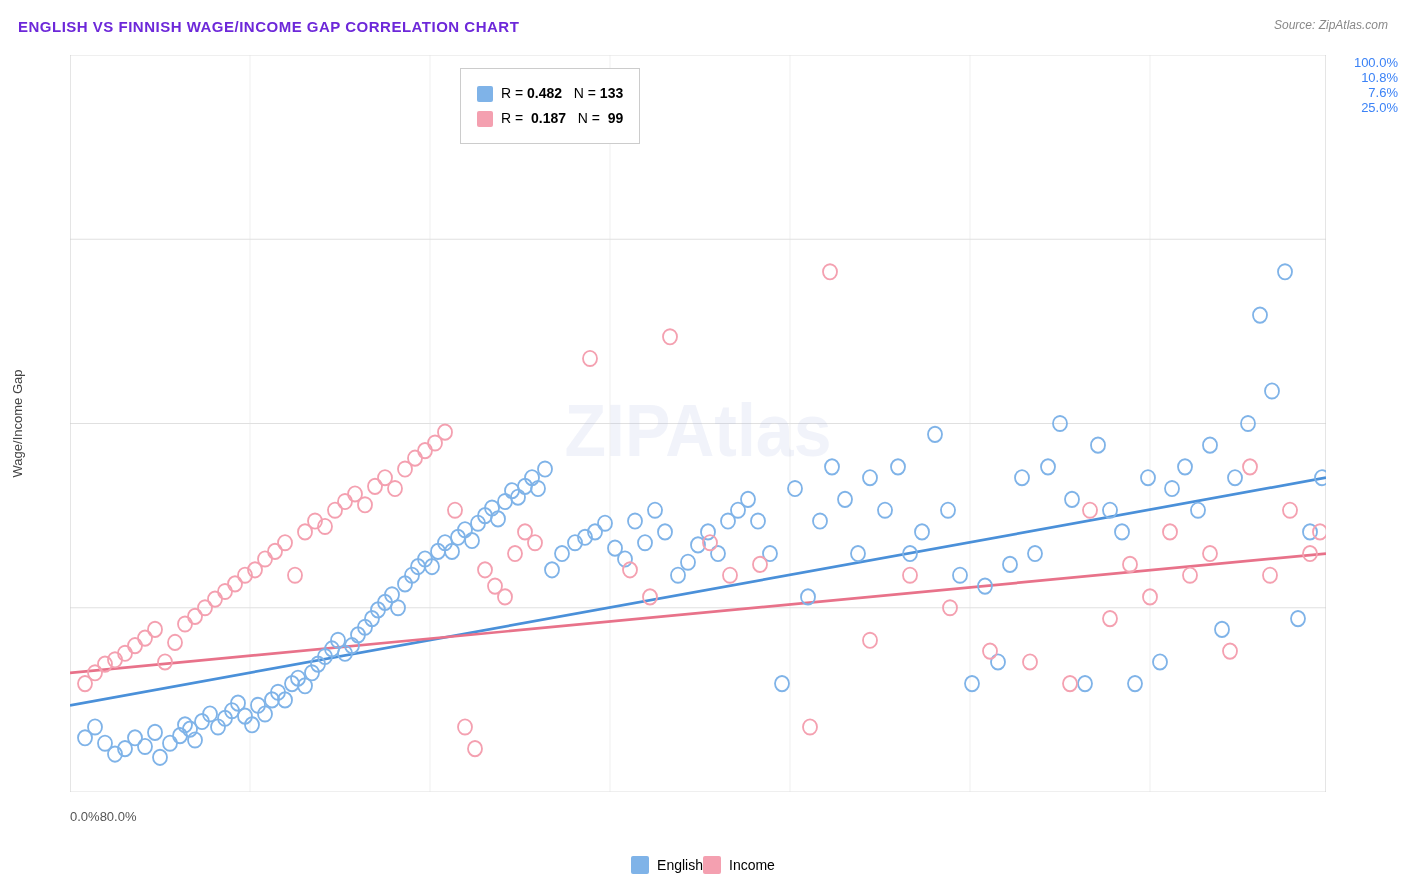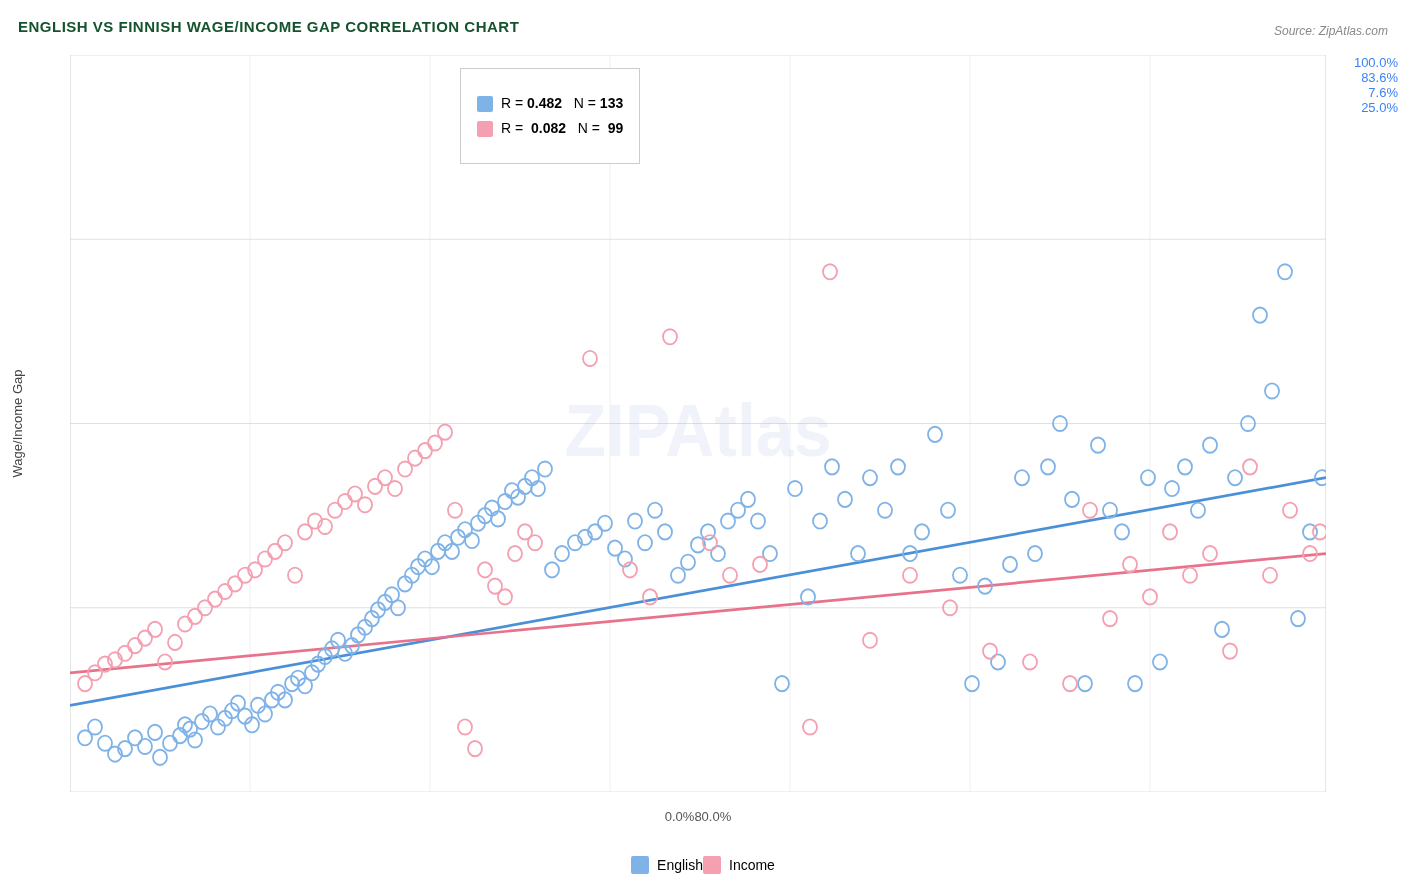--- a/index.html
+++ b/index.html
@@ -16,26 +16,26 @@
       height: 892px;
       position: relative;
       background: #fff;
     }
     .chart-title {
       position: absolute;
       top: 18px;
       left: 18px;
       font-size: 15px;
       font-weight: bold;
-      color: #14532d;
+      color: #6d28d9;
       letter-spacing: 0.5px;
     }
     .source-label {
       position: absolute;
-      top: 24px;
+      top: 18px;
       right: 18px;
       font-size: 12px;
       color: #888;
       font-style: italic;
       text-align: center;
     }
     .y-axis-label {
       position: absolute;
       left: 8px;
       top: 55px;
@@ -50,21 +50,21 @@
       white-space: nowrap;
       font-size: 13px;
       color: #444;
     }
     .legend-box {
       position: absolute;
       top: 65px;
       left: 460px;
       background: #fff;
       border: 1px solid #ccc;
-      padding: 22px 16px;
+      padding: 12px 16px;
       font-size: 14px;
       line-height: 1.8;
     }
     .legend-row {
       display: flex;
       align-items: center;
       gap: 8px;
     }
     .legend-swatch {
       width: 16px;
@@ -78,21 +78,21 @@
       top: 55px;
       right: 80px;
       bottom: 100px;
     }
     .x-axis-labels {
       position: absolute;
       bottom: 68px;
       left: 70px;
       right: 80px;
       display: flex;
-      justify-content: center;
+      justify-content: flex-start;
       font-size: 13px;
       color: #555;
     }
     .y-axis-labels {
       position: absolute;
       top: 55px;
       right: 8px;
       bottom: 100px;
       display: flex;
       flex-direction: column;
@@ -129,21 +129,21 @@
 
   <div class="chart-title">ENGLISH VS FINNISH WAGE/INCOME GAP CORRELATION CHART</div>
   <div class="source-label">Source: ZipAtlas.com</div>
 
   <div class="y-axis-label">
     <span>Wage/Income Gap</span>
   </div>
 
   <div class="y-axis-labels">
     <span>100.0%</span>
-    <span>83.6%</span>
+    <span>10.8%</span>
     <span>7.6%</span>
     <span>25.0%</span>
     <span style="color:#555"></span>
   </div>
 
   <svg class="main-chart" viewBox="0 0 1256 680" preserveAspectRatio="none" style="position:absolute;left:70px;top:55px;right:80px;bottom:100px;width:calc(1406px - 150px);height:calc(892px - 155px)">
 
     <line x1="0" y1="0" x2="1256" y2="0" stroke="#e0e0e0" stroke-width="1"></line>
     <line x1="0" y1="170" x2="1256" y2="170" stroke="#e0e0e0" stroke-width="1"></line>
     <line x1="0" y1="340" x2="1256" y2="340" stroke="#e0e0e0" stroke-width="1"></line>
@@ -375,21 +375,21 @@
     <text x="628" y="370" text-anchor="middle" font-size="68" font-weight="bold" fill="rgba(180,190,230,0.18)" font-family="Arial">ZIPAtlas</text>
   </svg>
 
   <div class="legend-box" style="position:absolute;top:68px;left:460px;">
     <div class="legend-row">
       <span class="legend-swatch" style="background:#7fb3e8;"></span>
       <span>R = <strong>0.482</strong>&nbsp;&nbsp;&nbsp;N = <strong>133</strong></span>
     </div>
     <div class="legend-row">
       <span class="legend-swatch" style="background:#f4a0b0;"></span>
-      <span>R = &nbsp;<strong>0.082</strong>&nbsp;&nbsp;&nbsp;N = &nbsp;<strong>99</strong></span>
+      <span>R = &nbsp;<strong>0.187</strong>&nbsp;&nbsp;&nbsp;N = &nbsp;<strong>99</strong></span>
     </div>
   </div>
 
   <div class="x-axis-labels">
     <span>0.0%</span>
     <span></span>
     <span></span>
     <span></span>
     <span></span>
     <span></span>

